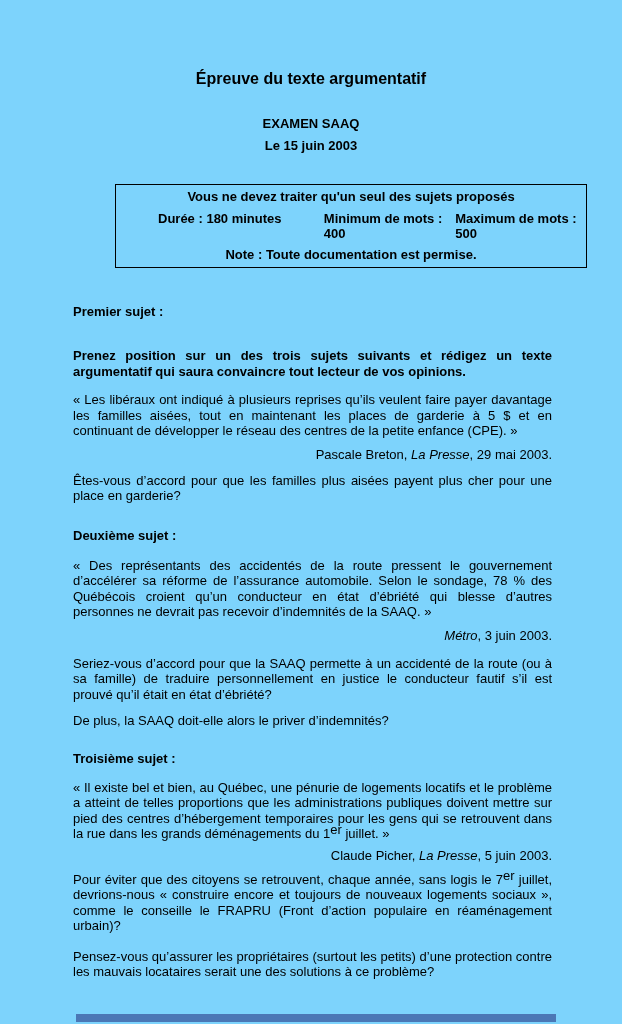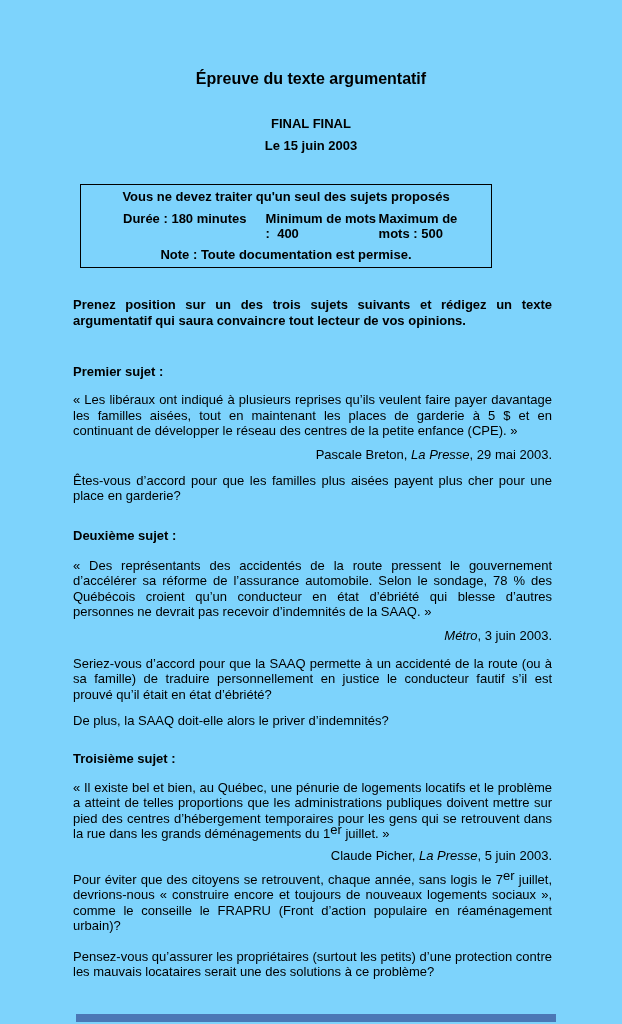--- a/index.html
+++ b/index.html
@@ -28,23 +28,23 @@
     text-align: center;
     font-weight: bold;
     font-size: 13px;
     line-height: 14px;
   }
   .subtitle.exam { margin-top: 28px; }
   .subtitle.date { margin-top: 8px; }
 
   .instruction-box {
     box-sizing: border-box;
-    margin-left: 80px;
+    margin-left: 115px;
     margin-top: 31px;
-    width: 412px;
+    width: 472px;
     border: 1px solid #000000;
     padding: 4px 0 5px 0;
     font-weight: bold;
     font-size: 13px;
   }
   .box-heading {
     text-align: center;
     line-height: 15px;
   }
   .box-row {
@@ -109,38 +109,38 @@
     height: 8px;
     background: #4b77b5;
   }
 </style>
 </head>
 <body>
 
 <div class="page">
 
   <div class="doc-title">Épreuve du texte argumentatif</div>
-  <div class="subtitle exam">FINAL FINAL</div>
+  <div class="subtitle exam">EXAMEN SAAQ</div>
   <div class="subtitle date">Le 15 juin 2003</div>
 
   <div class="instruction-box">
     <div class="box-heading">Vous ne devez traiter qu'un seul des sujets proposés</div>
     <div class="box-row">
       <div class="box-duration">Durée : 180 minutes</div>
       <div class="box-words">
         <span>Minimum de mots :&nbsp; 400</span>
         <span>Maximum de mots : 500</span>
       </div>
     </div>
     <div class="box-note">Note : Toute documentation est permise.</div>
   </div>
 
+  <div class="body-text subject-heading mt-h1">Premier sujet :</div>
+
   <div class="body-text para intro">Prenez position sur un des trois sujets suivants et rédigez un texte argumentatif qui saura convaincre tout lecteur de vos opinions.</div>
-
-  <div class="body-text subject-heading mt-h1">Premier sujet :</div>
   <div class="body-text para quote"><span>« Les libéraux ont indiqué à plusieurs reprises qu’ils veulent faire payer davantage les familles aisées, tout en maintenant les places de garderie à 5 $ et en continuant de développer le réseau des centres de la petite enfance (CPE). »</span></div>
   <div class="body-text citation"><span>Pascale Breton, </span><span style="font-style: italic;">La Presse</span><span>, 29 mai 2003.</span></div>
   <div class="body-text para q1"><span>Êtes-vous d’accord pour que les familles plus aisées payent plus cher pour une place en garderie?</span></div>
 
   <div class="body-text subject-heading mt-h2">Deuxième sujet :</div>
   <div class="body-text para" style="margin-top:15px;"><span>« Des représentants des accidentés de la route pressent le gouvernement d’accélérer sa réforme de l’assurance automobile. Selon le sondage, 78 % des Québécois croient qu’un conducteur en état d’ébriété qui blesse d’autres personnes ne devrait pas recevoir d’indemnités de la SAAQ. »</span></div>
   <div class="body-text citation"><span style="font-style: italic;">Métro</span><span>, 3 juin 2003.</span></div>
   <div class="body-text para q2a"><span>Seriez-vous d’accord pour que la SAAQ permette à un accidenté de la route (ou à sa famille) de traduire personnellement en justice le conducteur fautif s’il est prouvé qu’il était en état d’ébriété?</span></div>
   <div class="body-text para question"><span>De plus, la SAAQ doit-elle alors le priver d’indemnités?</span></div>
 

